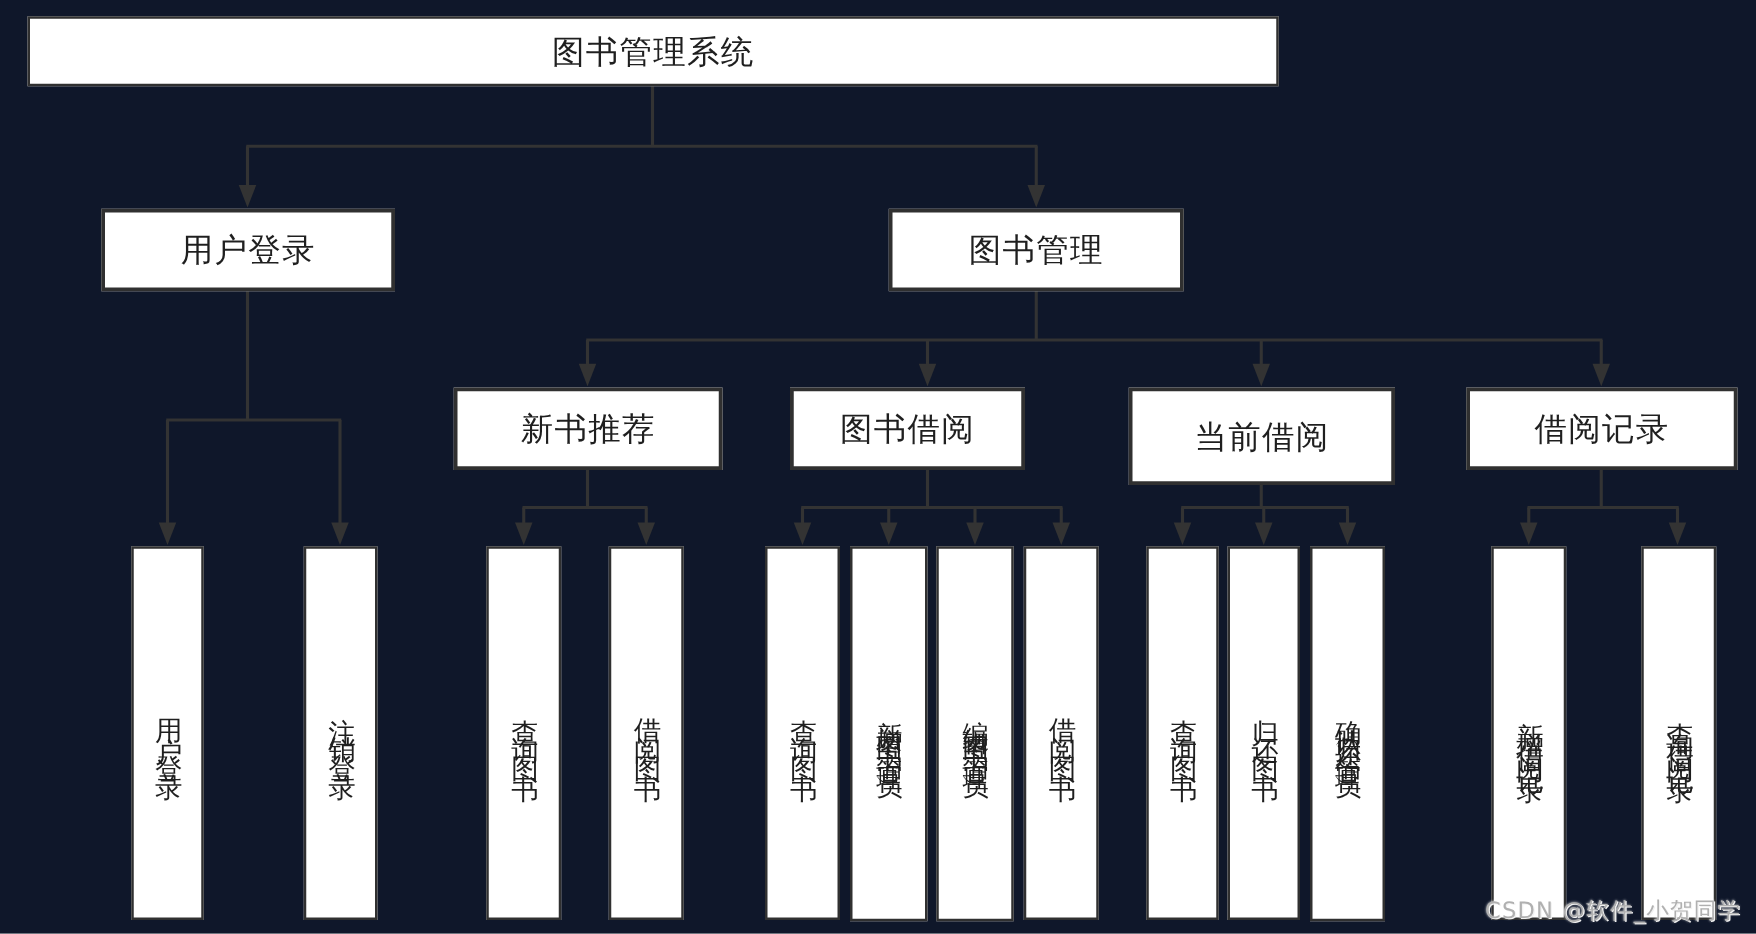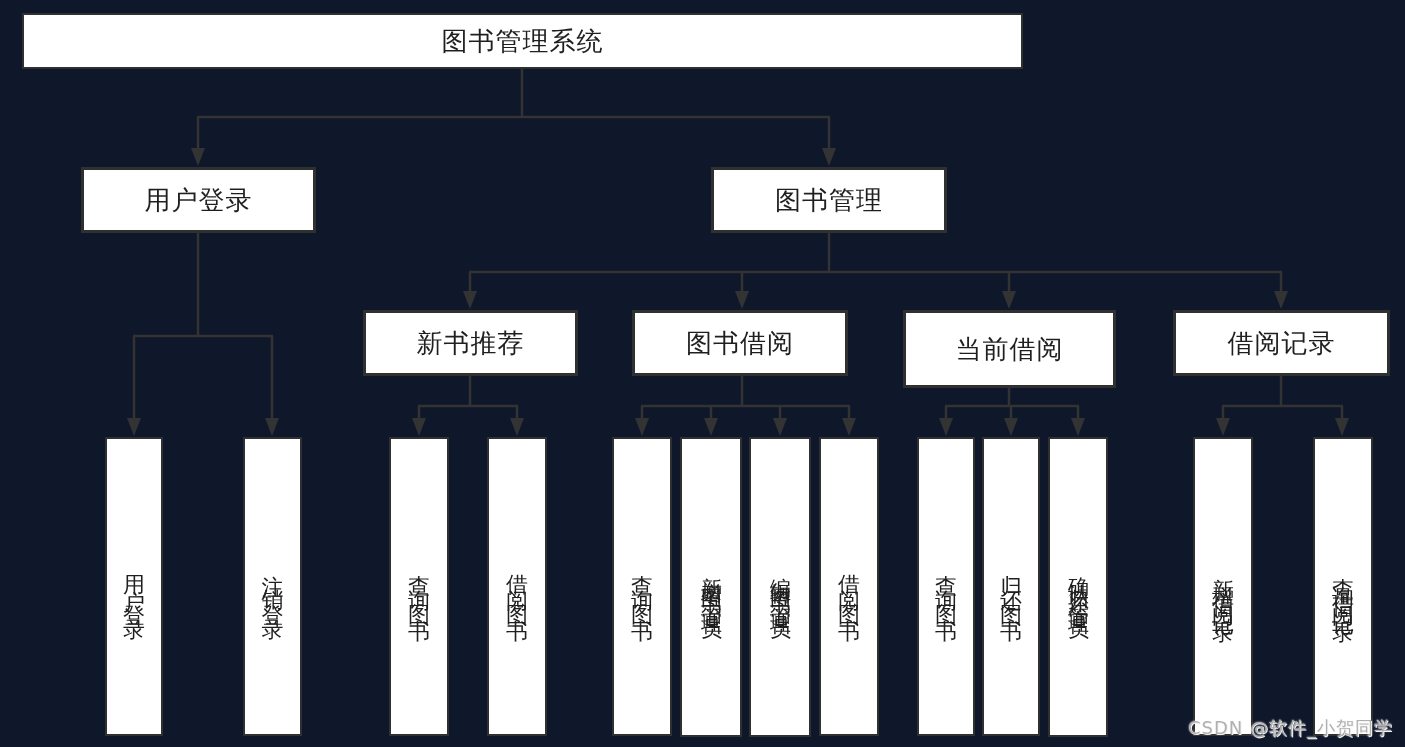--- a/index.html
+++ b/index.html
@@ -136,21 +136,21 @@
       <polygon points="1335,418 1349,418 1342,436"></polygon>
     </g>
   </svg>
 
   <div class="node hbox root-box" style="left:22px; top:13px; width:1001px; height:56px;">图书管理系统</div>
 
   <div class="node hbox" style="left:81px; top:167px; width:235px; height:66px;">用户登录</div>
   <div class="node hbox" style="left:363px; top:310px; width:215px; height:66px;">新书推荐</div>
 
   <div class="node hbox" style="left:711px; top:167px; width:236px; height:66px;">图书管理</div>
-  <div class="node hbox" style="left:632px; top:310px; width:216px; height:66px;">图书借阅</div>
+  <div class="node hbox" style="left:632px; top:310px; width:188px; height:66px;">图书借阅</div>
   <div class="node hbox" style="left:903px; top:310px; width:213px; height:78px;">当前借阅</div>
   <div class="node hbox" style="left:1173px; top:310px; width:217px; height:66px;">借阅记录</div>
 
   <div class="node vbox ls4" style="left:105px; top:437px; width:58px; height:299px;">用户登录</div>
   <div class="node vbox ls4" style="left:243px; top:437px; width:59px; height:299px;">注销登录</div>
 
   <div class="node vbox ls4" style="left:389px; top:437px; width:60px; height:299px;">查询图书</div>
   <div class="node vbox ls4" style="left:487px; top:437px; width:60px; height:299px;">借阅图书</div>
 
   <div class="node vbox ls4" style="left:612px; top:437px; width:60px; height:299px;">查询图书</div>

